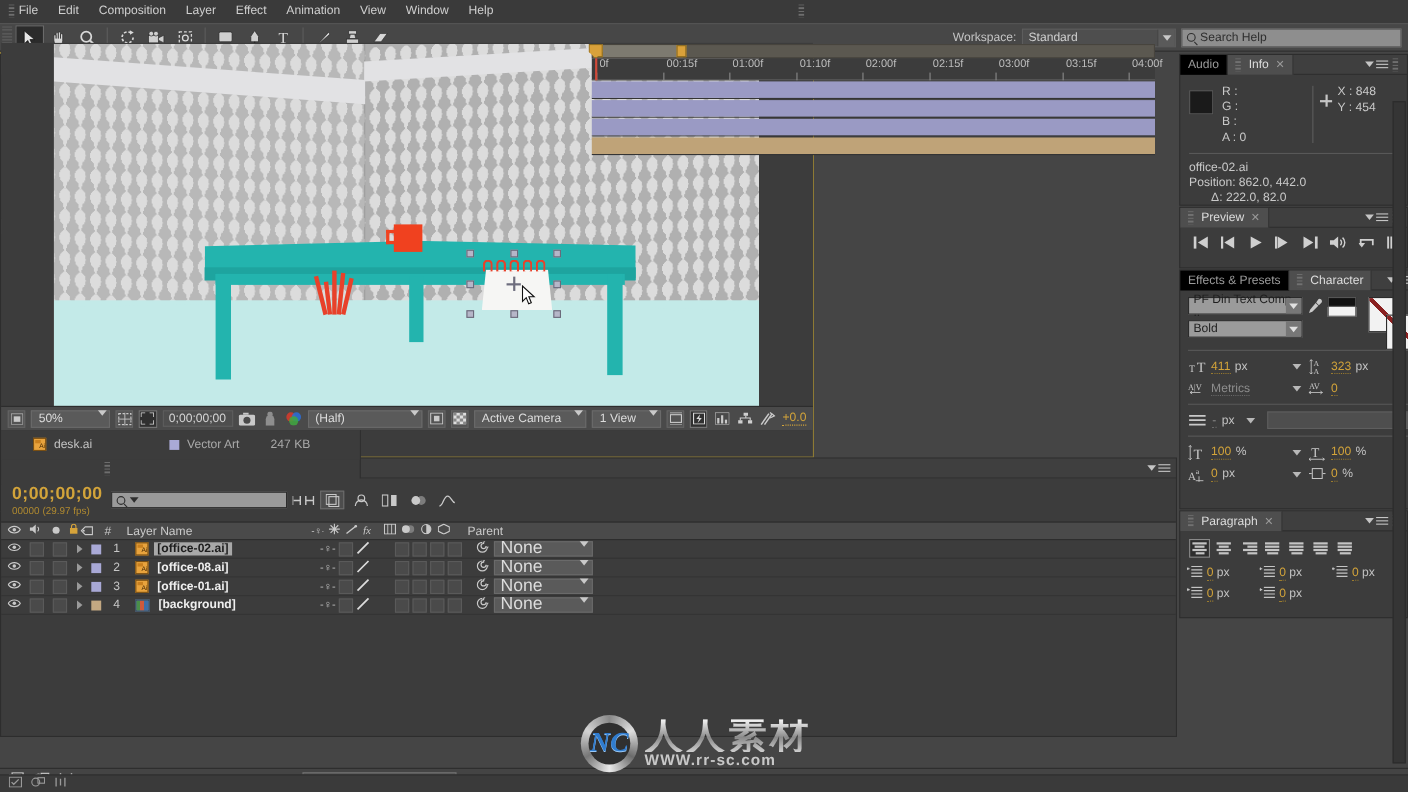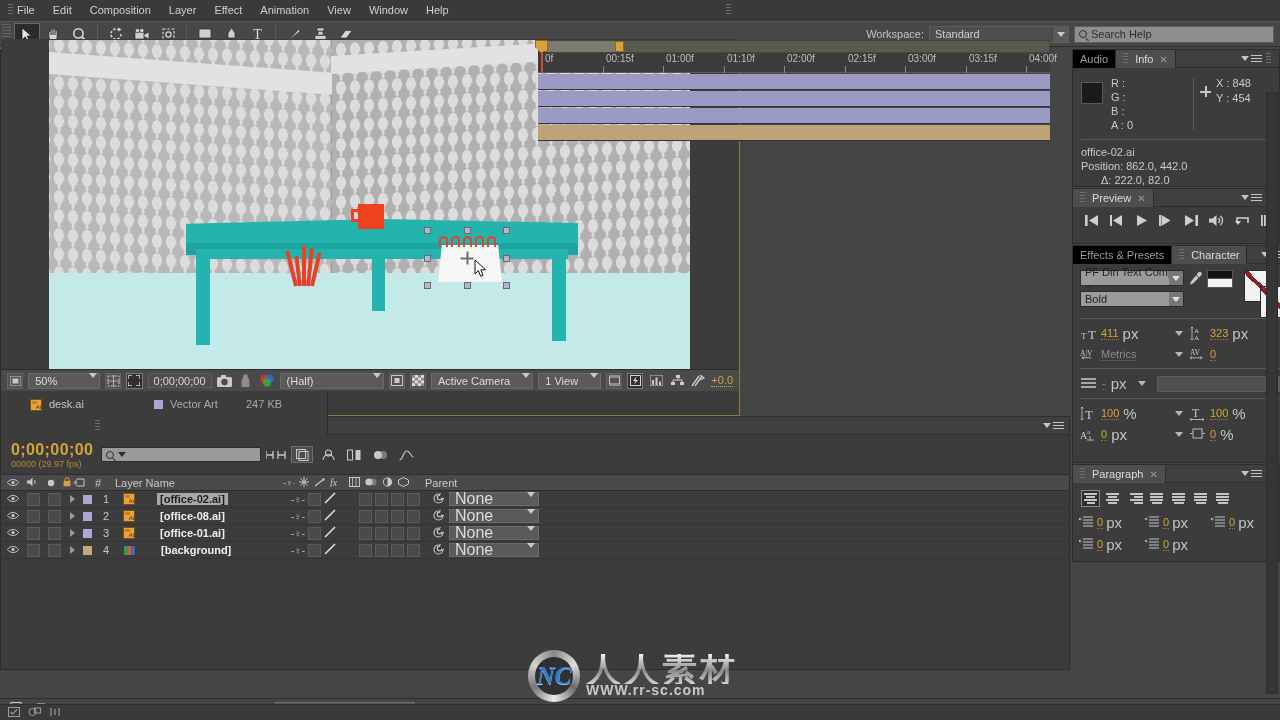--- a/index.html
+++ b/index.html
@@ -71,21 +71,21 @@
      background:#9a9a9a; border:1px solid #2c2c2c; display:flex; align-items:center; gap:2px; padding-left:4px;}
   .lens { width:8px; height:8px; border:1.4px solid #2e2e2e; border-radius:50%; position:relative;}
   .lens::after{content:"";position:absolute;right:-3px;bottom:-3px;width:4px;height:1.4px;
      background:#2e2e2e;transform:rotate(45deg);}
   .col-head { height:16px; background:#4a4a4a; display:flex; align-items:center;
      border-top:1px solid #2d2d2d; border-bottom:1px solid #2d2d2d; font-size:11px; color:#c9c9c9;}
   .col-head .c { padding-left:6px; border-right:1px solid #3a3a3a; height:16px; line-height:16px; }
   .rows { background:#3c3c3c; height:204px; overflow:hidden; position:relative;}
   .prow { height:20px; display:flex; align-items:center; font-size:11px; color:#c3c3c3; }
   .prow.sel { }
-  .prow .nm { flex:0 0 145px; display:flex; align-items:flex-end; gap:4px; }
+  .prow .nm { flex:0 0 145px; display:flex; align-items:center; gap:4px; }
   .prow .nmtxt { padding:1px 3px; }
   .prow.sel .nmtxt { background:#a8a8a8; color:#1d1d1d; font-weight:bold; }
   .prow .sw { flex:0 0 24px; display:flex; justify-content:center; }
   .prow .ty { flex:0 0 76px; color:#a9a9a9; }
   .prow .sz { flex:0 0 50px; color:#a9a9a9; }
   .prow .fr { flex:0 0 32px; color:#a9a9a9; text-align:right; padding-right:4px;}
   .swatch { width:9px; height:9px; display:inline-block; }
   .disc-tri { width:0;height:0; border-top:4px solid transparent; border-bottom:4px solid transparent;
      border-left:5px solid #9a9a9a; margin-left:2px;}
   .disc-tri.open { border-left:4px solid transparent;border-right:4px solid transparent;
@@ -211,21 +211,21 @@
   .ch-stroke { position:absolute; left:24px; top:16px; width:32px; height:32px; background:#f2f2f2;
      border:1px solid #2b2b2b;}
   .ch-strike { position:absolute; left:0; top:0; width:100%; height:100%;
      background:linear-gradient(to top right,transparent 45%,#8a2020 45%,#8a2020 55%,transparent 55%);}
   .ch-sep { height:1px; background:#585858; margin:6px 0; }
   .ch-grid { display:grid; grid-template-columns:1fr 1fr; gap:4px 6px; }
   .ch-field { display:flex; align-items:center; gap:4px; }
   .ch-ico { width:17px; height:16px; color:#c9c9c9; display:flex;align-items:center;justify-content:center;}
   .ch-val { color:#d3a43a; font-size:11px; border-bottom:1px dotted #9a7b2e; }
   .ch-val.dim { color:#8d8d8d; border-bottom-color:#6a6a6a;}
-  .ch-unit { color:#c2c2c2; font-size:15px; }
+  .ch-unit { color:#c2c2c2; font-size:11px; }
   .ch-ar { width:0;height:0;border-left:4px solid transparent;border-right:4px solid transparent;
      border-top:5px solid #b8b8b8; margin-left:auto; }
   .ch-eyed { width:16px;height:16px; display:flex;align-items:center;justify-content:center;}
   .ch-bw { width:26px; height:20px; }
   .ch-bw .b{height:9px;background:#111;border:1px solid #555;}
   .ch-bw .w{height:9px;background:#f2f2f2;border:1px solid #555;border-top:none;}
 
   #paraPanel { left:1072px; top:464px; width:208px; height:98px; }
   .para-aligns { display:flex; gap:3px; padding:7px 0 7px 8px; }
   .align-btn { width:19px; height:17px; display:flex; flex-direction:column; justify-content:center;
@@ -248,21 +248,21 @@
   .tl-hbtn { width:22px; height:17px; display:flex; align-items:center; justify-content:center;
      margin-left:4px; }
   .tl-hbtn.box { border:1px solid #6d6d6d; background:#4d4d4d; }
   .lyr-head { height:16px; background:#4a4a4a; border-bottom:1px solid #2d2d2d;
      display:flex; align-items:center; font-size:11px; color:#c9c9c9;}
   .lyr-row { height:17px; display:flex; align-items:center; font-size:11px; border-bottom:1px solid #343434;}
   .lyr-row .av { flex:0 0 62px; display:flex; align-items:center; padding-left:6px; gap:8px;}
   .lyr-row .tg { flex:0 0 16px; display:flex; justify-content:center;}
   .lyr-row .sw2 { flex:0 0 16px; display:flex; justify-content:center;}
   .lyr-row .num { flex:0 0 22px; color:#c7c7c7; text-align:center;}
-  .lyr-row .lname { flex:0 0 170px; display:flex; align-items:center; gap:22px; padding-left:6px;}
+  .lyr-row .lname { flex:0 0 170px; display:flex; align-items:center; gap:5px; padding-left:6px;}
   .lyr-row .lname b { font-weight:bold; color:#efefef; padding:0 3px;}
   .lyr-row.sel .lname b { background:#a8a8a8; color:#1d1d1d; }
   .lyr-row .switches { flex:0 0 140px; display:flex; align-items:center; gap:3px; padding-left:4px;}
   .sw-box { width:13px; height:13px; background:#4a4a4a; border:1px solid #5a5a5a;}
   .lyr-row .parent { flex:1; display:flex; align-items:center; gap:5px; padding-left:6px;}
   .par-sel { width:90px; height:14px; background:#5a5a5a; border:1px solid #6a6a6a;
      display:flex; align-items:center; padding-left:5px; font-size:16px; color:#dcdcdc; position:relative;}
   .par-sel .ar{position:absolute;right:3px;top:4px;}
   .tl-ruler-wrap { position:absolute; left:538px; top:40px; width:512px; height:33px; }
   .workarea { position:absolute; left:0; top:0; width:512px; height:13px; background:#5b5850;

